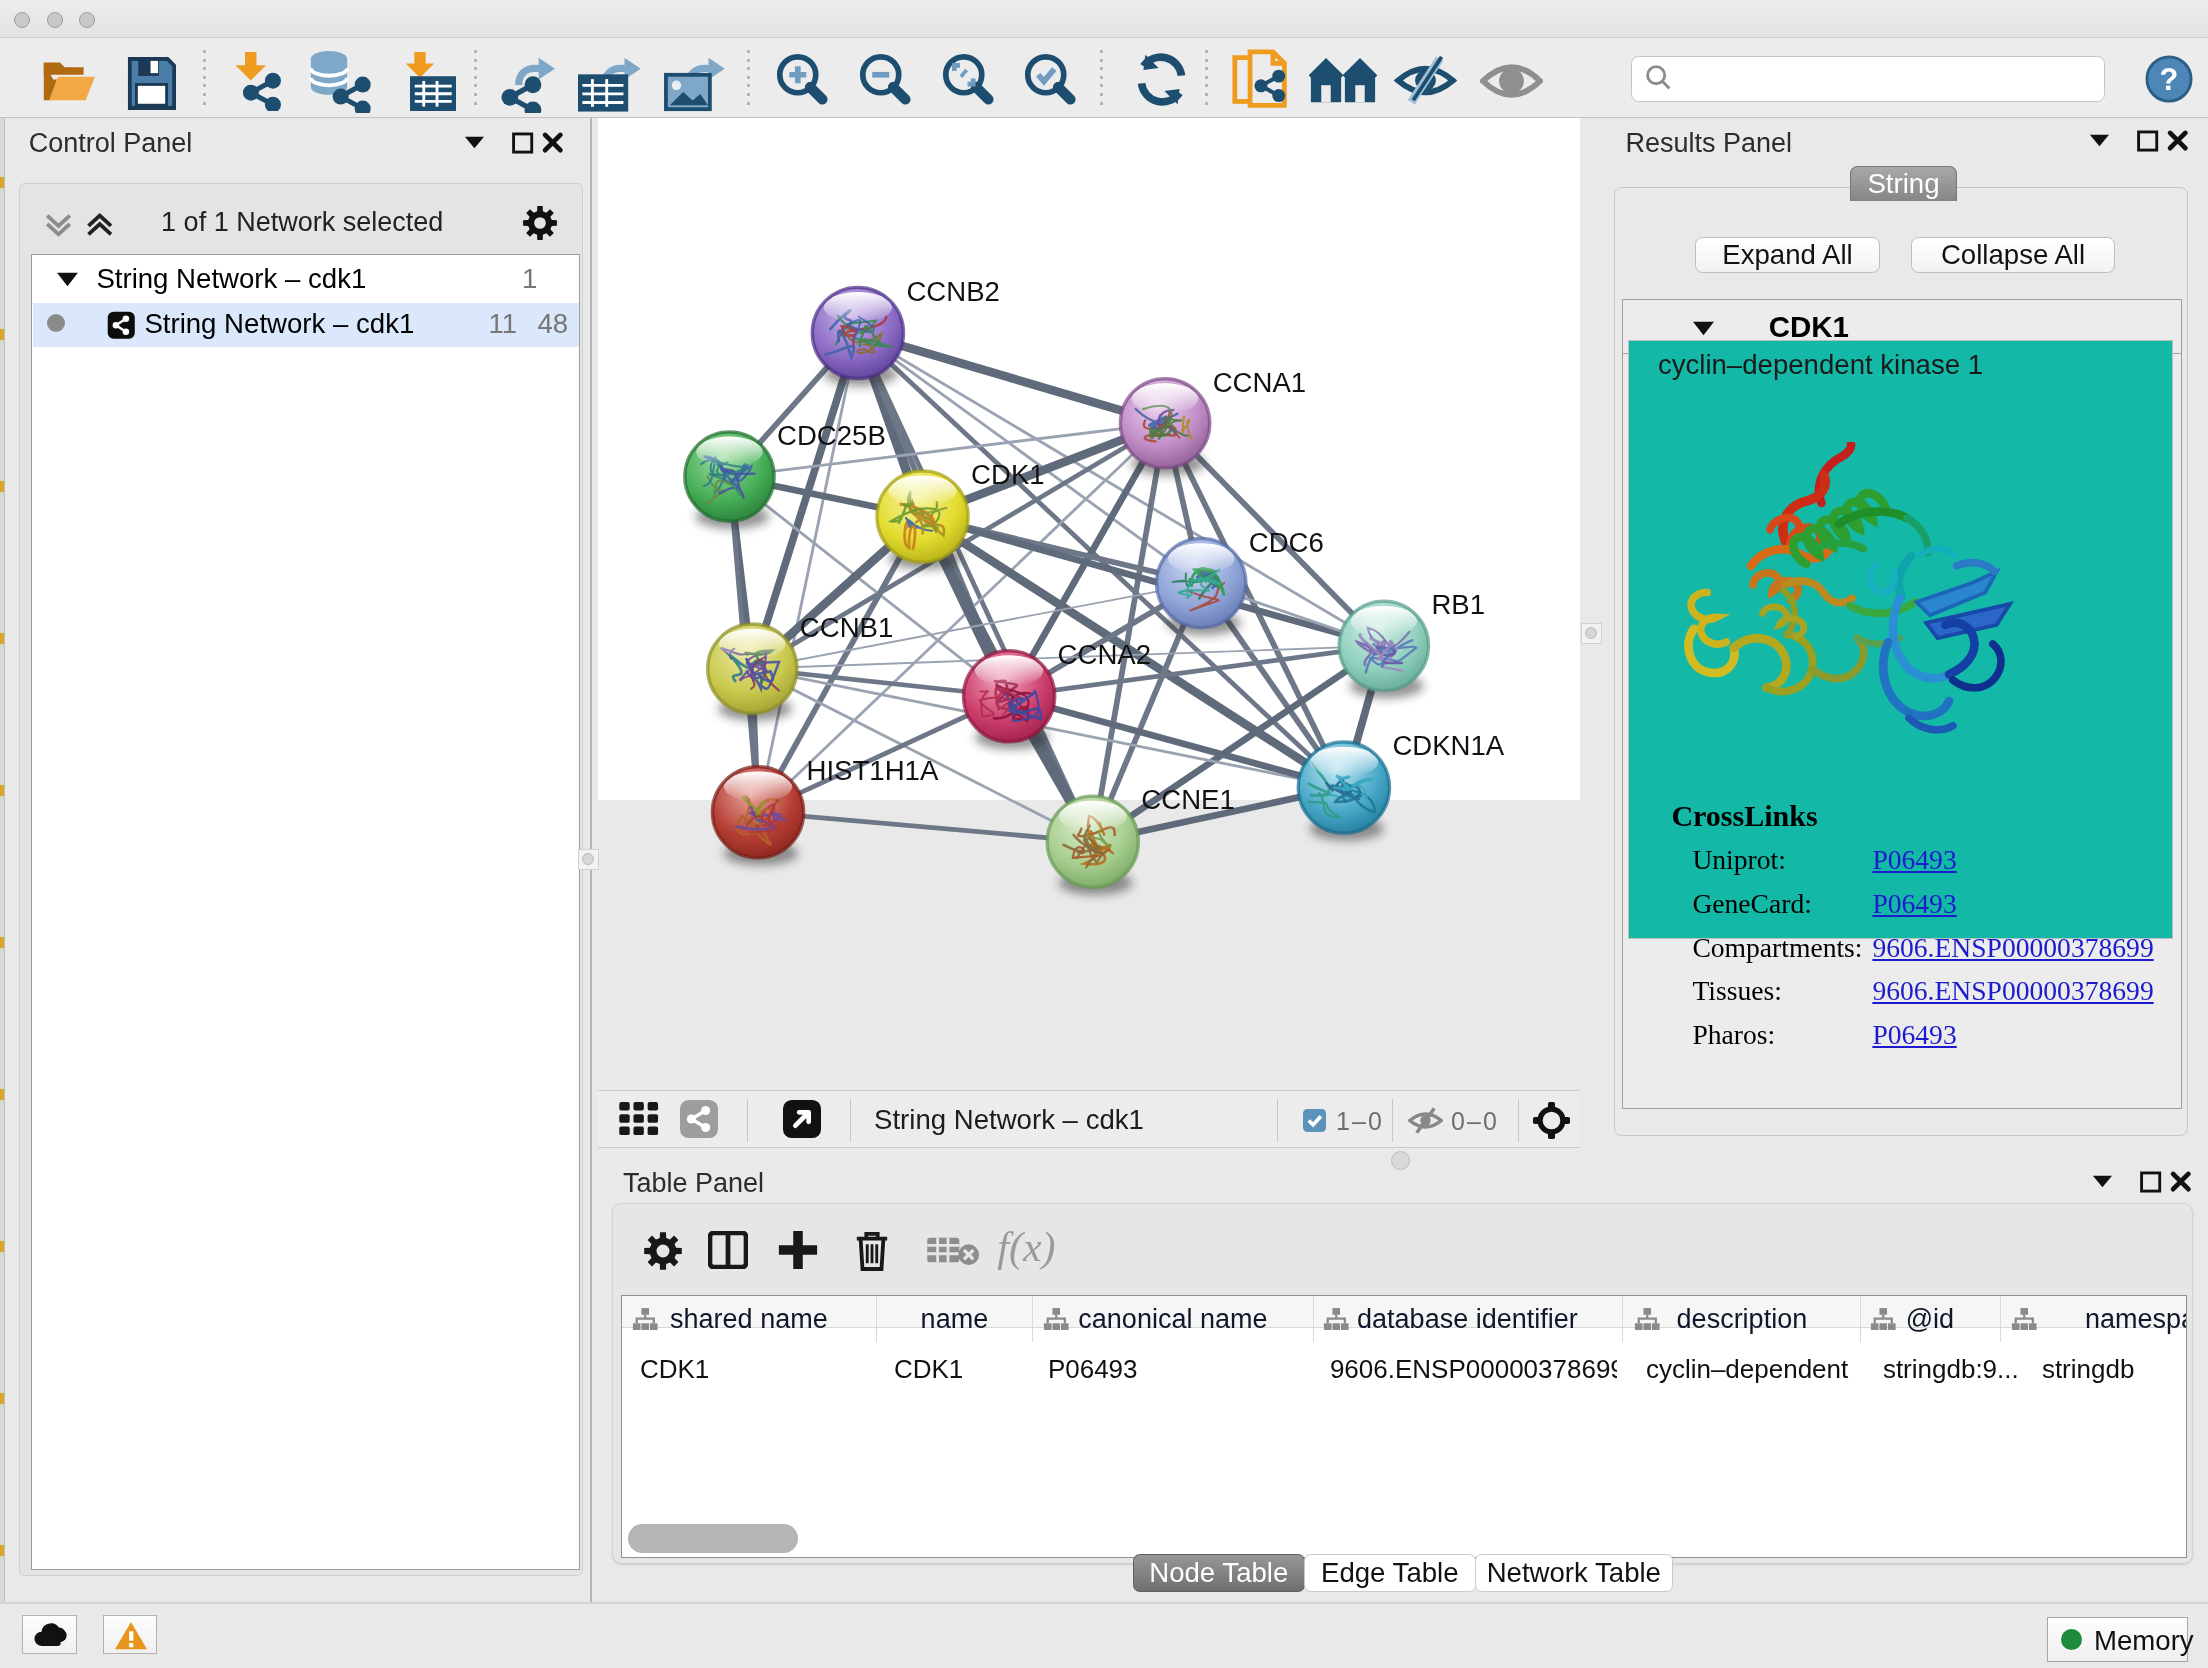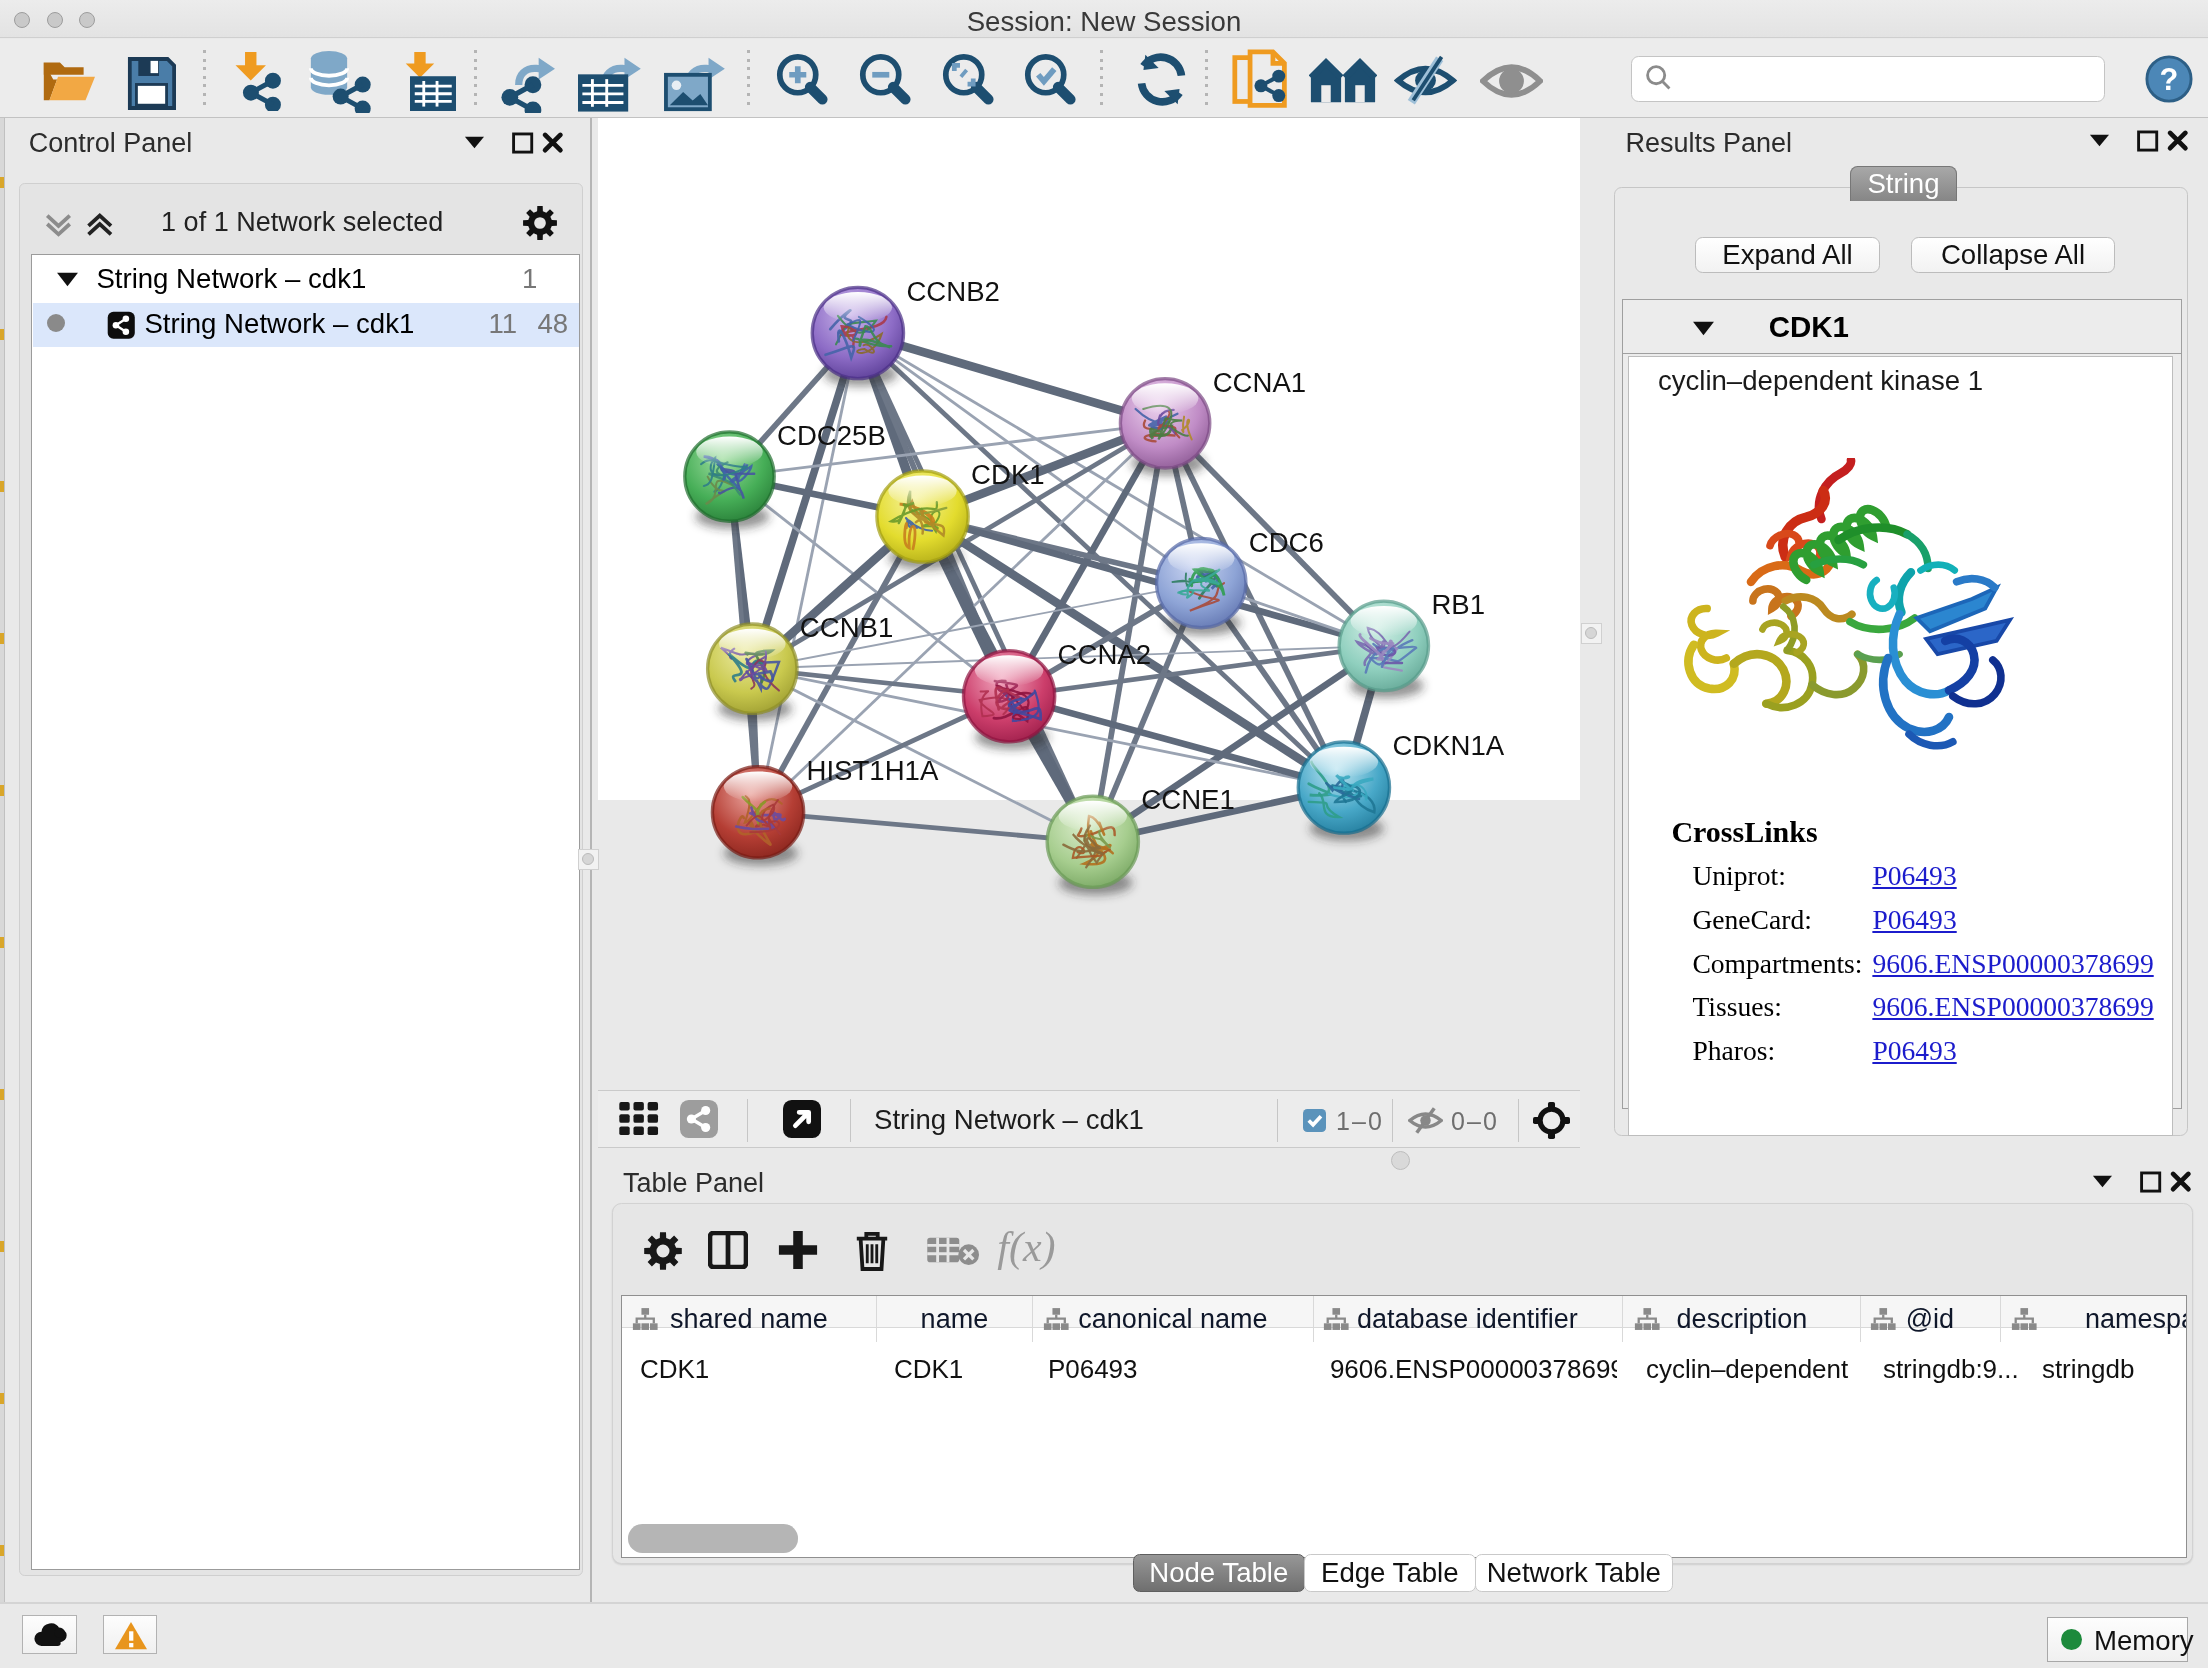--- a/index.html
+++ b/index.html
@@ -18,21 +18,21 @@
 .cp-list{position:absolute;left:11.4px;top:70px;width:549px;height:1316px;background:#fff;border:1.9px solid #9b9b9b}
 .netcanvas{left:598px;top:118px;width:982px;height:682px;background:#fff}
 .netbar{left:598px;top:1090px;width:982px;height:58px;background:#ececec;border-top:1.9px solid #cacaca;border-bottom:1.9px solid #cacaca}
 .nbsep{position:absolute;top:7.6px;height:43px;width:0;border-left:1.9px solid #c6c6c6}
 .rpanel{left:1614px;top:118px;width:594px;height:1039px;background:#e9e9e9}
 .rline{left:1619px;top:118px;width:2.9px;height:1039px;background:#a8a8a8}
 .rcontainer{position:absolute;left:0;top:69px;width:574px;height:949px;background:#e9e9e9;border:1.9px solid #c6c6c6;border-radius:7.6px}
 .btn{position:absolute;height:36px;background:linear-gradient(#ffffff,#f2f2f2);border:1.9px solid #bcbcbc;border-radius:7.6px;text-align:center;font-size:27.6px;color:#111}
 .sbox{position:absolute;left:6.7px;top:111px;width:560px;height:810px;border:1.9px solid #9f9f9f;background:#ececec}
 .sboxhdr{position:absolute;left:0;top:0;width:100%;height:54px;border-bottom:1.9px solid #9f9f9f;background:#ececec}
-.sboxin{position:absolute;left:5.7px;top:56px;width:545px;height:780px;border:1.9px solid #bdbdbd;background:#ffffff}
+.sboxin{position:absolute;left:5.7px;top:40px;width:545px;height:599px;border:1.9px solid #bdbdbd;background:#14b8a6}
 .serif{font-family:"Liberation Serif",serif}
 .link{color:#1c1ccc;text-decoration:underline}
 .tpanel{left:598px;top:1157px;width:1610px;height:447px}
 .tcontainer{position:absolute;left:14.3px;top:46px;width:1581px;height:361px;background:#e6e6e6;border:1.9px solid #d2d2d2;border-radius:9.5px;box-shadow:0 1px 1.9px rgba(0,0,0,.12)}
 .ttable{position:absolute;left:7.6px;top:91px;width:1566px;height:263px;background:#fff;border:1.9px solid #8f8f8f;overflow:hidden}
 .thead{position:absolute;left:0;top:0;width:100%;height:32px;background:#f6f6f6;border-bottom:1.9px solid #d9d9d9;font-size:27px;color:#0f172a}
 .tcol{position:absolute;top:0;height:46px;border-right:1.9px solid #d9d9d9}
 .hlabel{position:absolute;top:7.6px;width:100%;text-align:center}
 .tscroll{position:absolute;left:5.7px;bottom:3.8px;width:170px;height:29.5px;background:#b5b5b5;border-radius:14.3px}
 .tabs2{position:absolute;left:0;top:350px;width:100%;text-align:center}
@@ -40,21 +40,20 @@
 .sbtn{position:absolute;background:linear-gradient(#fdfdfd,#f0f0f0);border:1.9px solid #b2b2b2}
 .leftstrip{left:0;top:118px;width:4.8px;height:1484px;background:repeating-linear-gradient(#d8d8d8 0 59px,#d9a62a 59px 70px,#d8d8d8 70px 152px);border-right:1px solid #c0c0c0}
 .hicon{position:absolute;left:9.5px;top:9.5px}
 </style></head>
 <body>
 <div class="abs leftstrip"></div>
 <div class="abs titlebar">
   <div class="tl" style="left:14.3px"></div>
   <div class="tl" style="left:47px"></div>
   <div class="tl" style="left:79px"></div>
-  <div class="title">Session: New Session</div>
 </div>
 <div class="abs toolbar">
   <div class="tsep" style="left:203px"></div>
   <div class="tsep" style="left:474px"></div>
   <div class="tsep" style="left:747px"></div>
   <div class="tsep" style="left:1100px"></div>
   <div class="tsep" style="left:1205px"></div>
   <svg class="ticon" style="left:40px;top:12.4px" width="55" height="57" viewBox="0 0 58 60">
 <path d="M4 12 h17 l5 5 h20 v8 h-42 z" fill="#b06a10"></path>
 <path d="M4 12 v40 h6 l8 -22 h-4 z" fill="#b06a10"></path>

